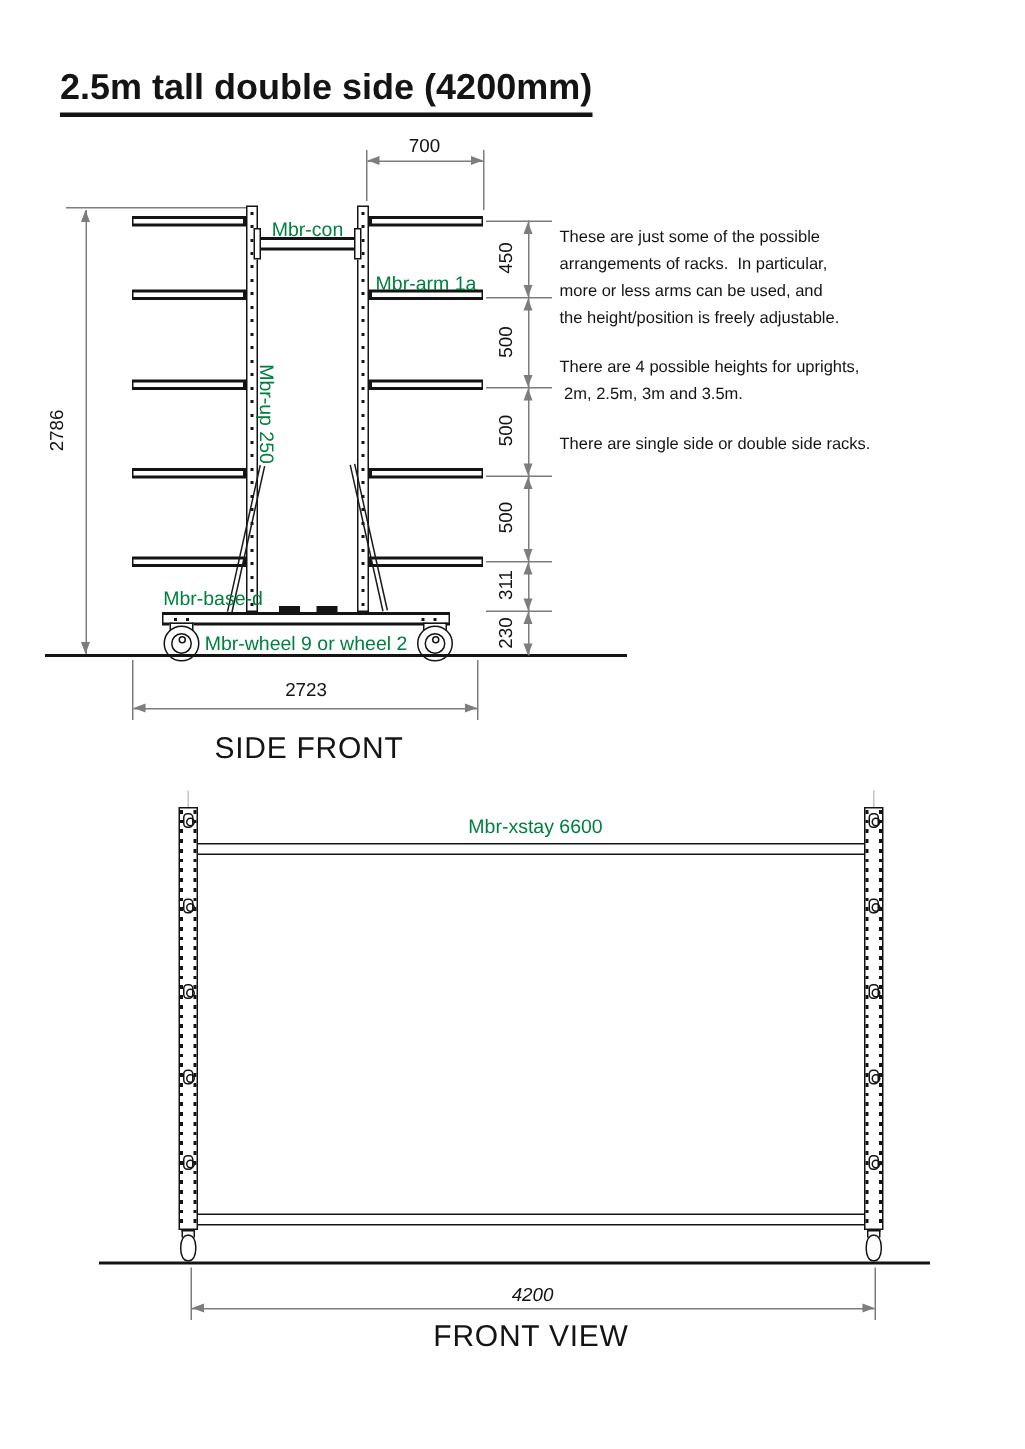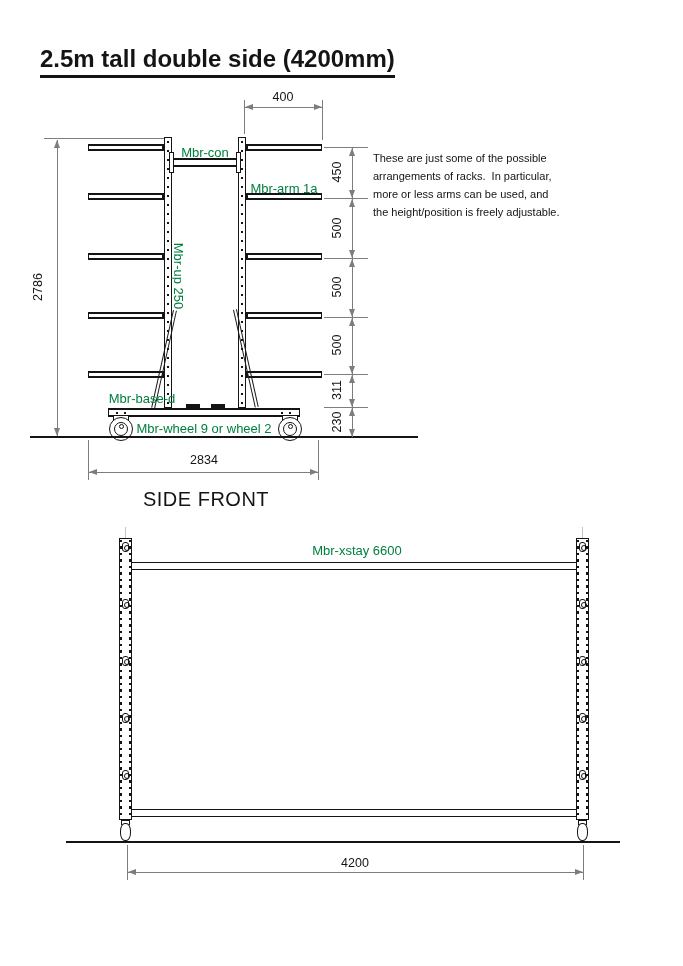--- a/index.html
+++ b/index.html
@@ -41,20 +41,23 @@
 
 <div id="canvas">
 
   <div class="abs title" style="left:40px;top:45px;">2.5m tall double side (4200mm)</div>
 
   <div class="abs" style="left:373px;top:149px;">
     <div class="note" style="margin-bottom:15px;">These are just some of the possible
 arrangements of racks.  In particular,
 more or less arms can be used, and
 the height/position is freely adjustable.</div>
+    <div class="note" style="margin-bottom:15px;">There are 4 possible heights for uprights,
+ 2m, 2.5m, 3m and 3.5m.</div>
+    <div class="note">There are single side or double side racks.</div>
   </div>
 
   <div class="abs hl" style="left:44px;top:138px;width:122px;"></div>
 
   <div class="abs upright" style="left:164px;top:137px;width:8px;height:271px;">
     <div class="dots"></div>
   </div>
   <div class="abs upright" style="left:238px;top:137px;width:8px;height:271px;">
     <div class="dots"></div>
   </div>
@@ -96,21 +99,21 @@
   <div class="abs circ" style="left:283px;top:422px;width:14px;height:14px;"></div>
   <div class="abs circ" style="left:288px;top:424px;width:5px;height:5px;border-width:1px;"></div>
 
   <div class="abs gnd" style="left:30px;top:436px;width:388px;"></div>
 
   <div class="abs vl" style="left:244px;top:100px;height:34px;"></div>
   <div class="abs vl" style="left:322px;top:100px;height:40px;"></div>
   <div class="abs hl" style="left:245px;top:107px;width:77px;"></div>
   <div class="abs aw-l" style="left:245px;top:104px;"></div>
   <div class="abs aw-r" style="left:314px;top:104px;"></div>
-  <div class="abs dimt ctrx" style="left:283px;top:90px;">400</div>
+  <div class="abs dimt ctrx" style="left:283px;top:90px;">700</div>
 
   <div class="abs vl" style="left:57px;top:140px;height:296px;"></div>
   <div class="abs aw-u" style="left:54px;top:140px;"></div>
   <div class="abs aw-d" style="left:54px;top:428px;"></div>
   <div class="abs dimt rot-ccw" style="left:38px;top:287px;">2786</div>
 
   <div id="chain-holder">
       <div class="abs hl" style="left: 324px; top: 147px; width: 44px;"></div>
       <div class="abs hl" style="left: 324px; top: 198px; width: 44px;"></div>
       <div class="abs hl" style="left: 324px; top: 258px; width: 44px;"></div>
@@ -136,21 +139,21 @@
   <div class="abs dimt rot-ccw" style="left:337px;top:287px;">500</div>
   <div class="abs dimt rot-ccw" style="left:337px;top:345px;">500</div>
   <div class="abs dimt rot-ccw" style="left:337px;top:390px;">311</div>
   <div class="abs dimt rot-ccw" style="left:337px;top:422px;">230</div>
 
   <div class="abs vl" style="left:88px;top:440px;height:40px;"></div>
   <div class="abs vl" style="left:318px;top:440px;height:40px;"></div>
   <div class="abs hl" style="left:89px;top:472px;width:229px;"></div>
   <div class="abs aw-l" style="left:89px;top:469px;"></div>
   <div class="abs aw-r" style="left:310px;top:469px;"></div>
-  <div class="abs dimt ctrx" style="left:204px;top:453px;">2834</div>
+  <div class="abs dimt ctrx" style="left:204px;top:453px;">2723</div>
 
   <div class="abs lblg ctrx" style="left:205px;top:145px;">Mbr-con</div>
   <div class="abs lblg ctrx" style="left:284px;top:181px;">Mbr-arm 1a</div>
   <div class="abs lblg rot-cw" style="left:178px;top:276px;">Mbr-up 250</div>
   <div class="abs lblg ctrx" style="left:142px;top:391px;">Mbr-base-d</div>
   <div class="abs lblg ctrx" style="left:204px;top:421px;">Mbr-wheel 9 or wheel 2</div>
 
   <div class="abs cap ctrx" style="left:206px;top:488px;">SIDE FRONT</div>
 
   <div class="abs vl" style="left:125px;top:527px;height:11px;background:#c4c4c4;"></div>
@@ -185,17 +188,18 @@
   <div class="abs wbrk" style="left:578px;top:820px;width:9px;height:5px;"></div>
   <div class="abs circ" style="left:577px;top:823px;width:11px;height:18px;border-radius:45%;"></div>
 
   <div class="abs gnd" style="left:66px;top:841px;width:554px;"></div>
 
   <div class="abs vl" style="left:127px;top:845px;height:35px;"></div>
   <div class="abs vl" style="left:583px;top:845px;height:35px;"></div>
   <div class="abs hl" style="left:128px;top:872px;width:455px;"></div>
   <div class="abs aw-l" style="left:128px;top:869px;"></div>
   <div class="abs aw-r" style="left:575px;top:869px;"></div>
-  <div class="abs dimt ctrx" style="left:355px;top:856px;">4200</div>
+  <div class="abs dimt ctrx" style="left:355px;top:856px;font-style:italic;">4200</div>
 
   <div class="abs lblg ctrx" style="left:357px;top:543px;">Mbr-xstay 6600</div>
+  <div class="abs cap ctrx" style="left:354px;top:880px;">FRONT VIEW</div>
 
 </div>
 
 </body></html>

